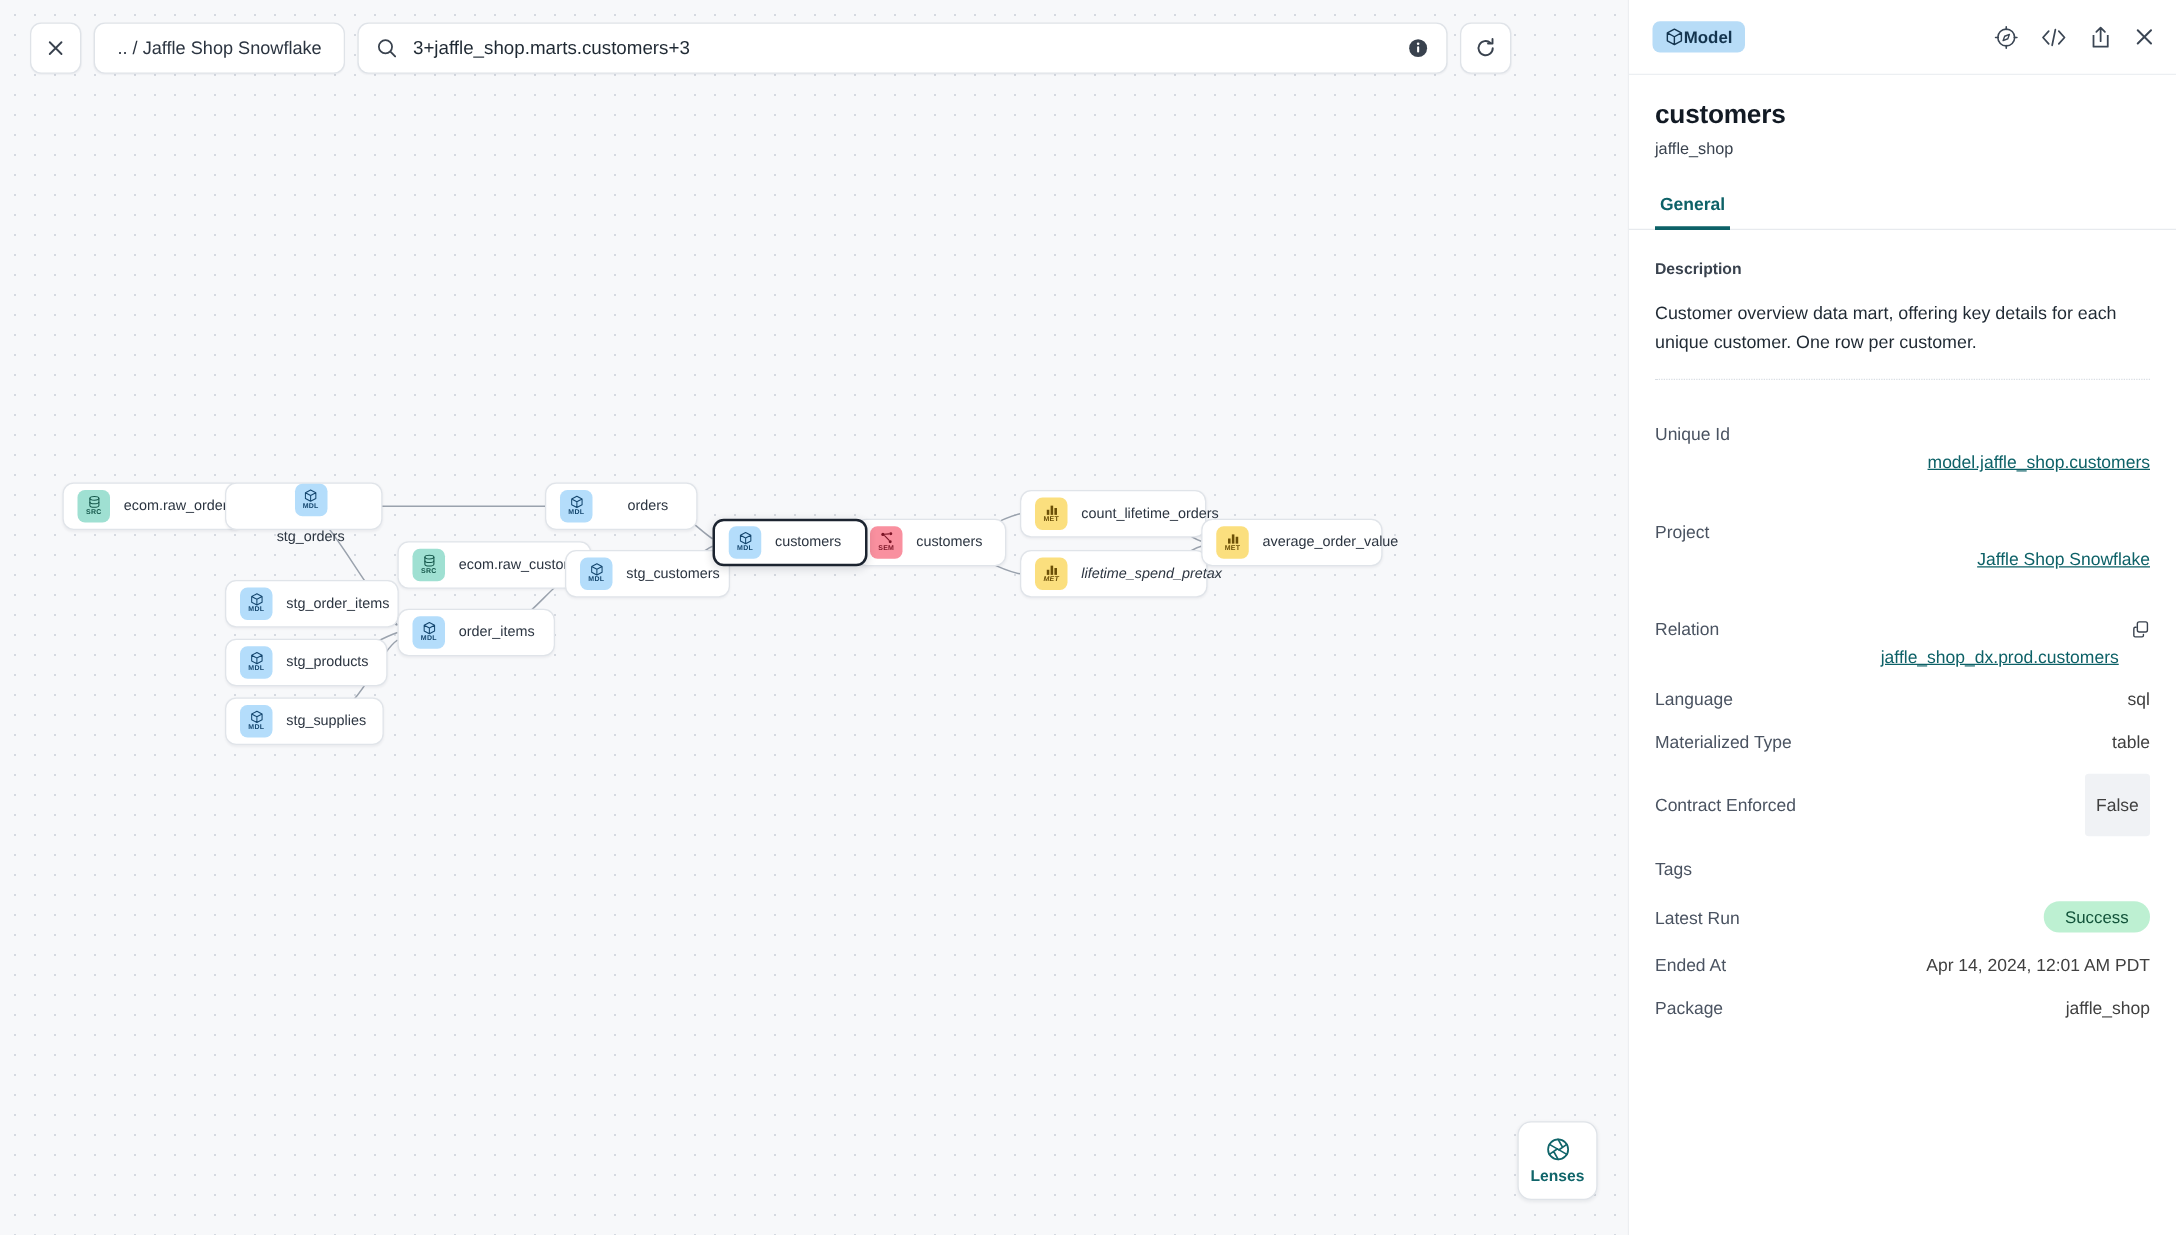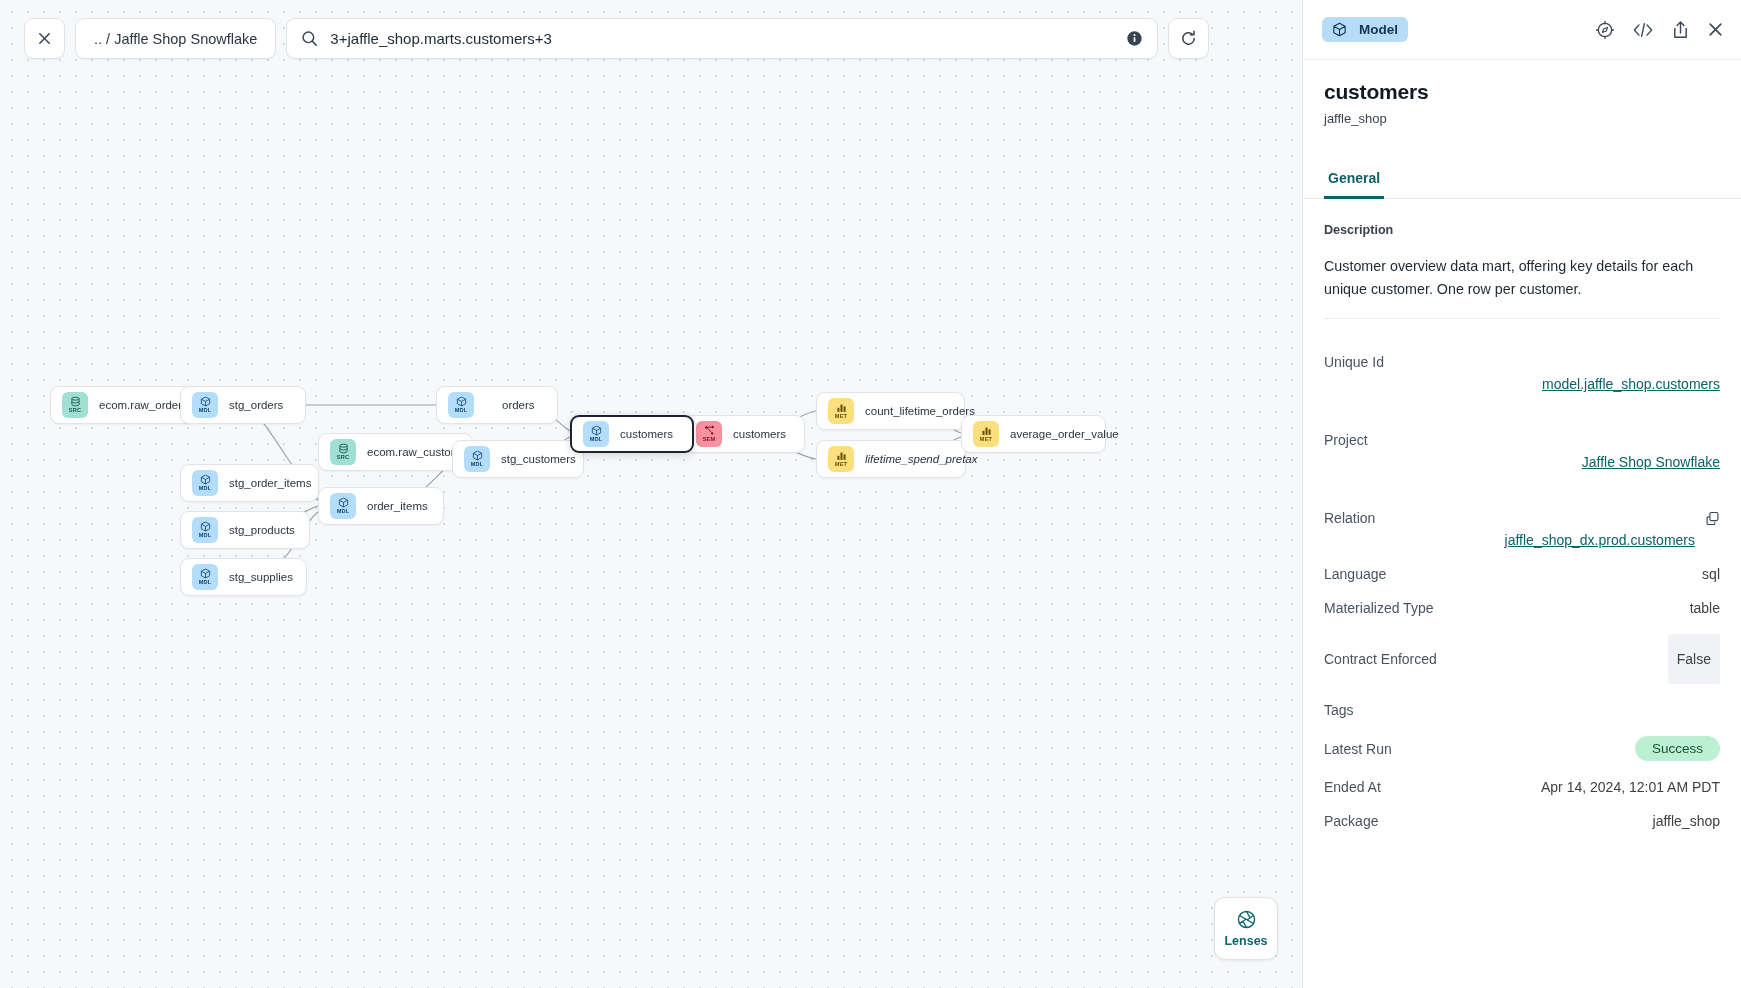--- a/index.html
+++ b/index.html
@@ -106,32 +106,32 @@
   .panel {
     width: 439px; height: 988px; background: #fff;
     border-left: 1px solid #e6e9ed;
     display: flex; flex-direction: column; flex: 0 0 auto;
   }
   .panel-top {
     height: 60px; display: flex; align-items: center;
     padding: 0 17px 0 19px; border-bottom: 1px solid #eceff2;
   }
   .kind-badge {
-    display: flex; align-items: center; gap: 12px;
+    display: flex; align-items: center; gap: 0;
     background: #b7dcf7; color: #14354f; border-radius: 6px;
     padding: 5px 10px; font-size: 13.5px; font-weight: 600;
   }
   .panel-icons { margin-left: auto; display: flex; align-items: center; gap: 17px; color: #3b4654; }
   .panel-icons > span { cursor: pointer; display: flex; }
 
   .panel-head { padding: 20px 21px 0 21px; }
   .panel-title { font-size: 21px; font-weight: 700; color: #121a24; letter-spacing: -.2px; }
   .panel-sub { font-size: 13px; color: #39424e; margin-top: 7px; }
 
-  .tabs { display: flex; padding: 0 21px; margin-top: 38px; border-bottom: 1px solid #e7eaee; }
+  .tabs { display: flex; padding: 0 21px; margin-top: 23px; border-bottom: 1px solid #e7eaee; }
   .tab {
     font-size: 14px; font-weight: 600; color: #6b7482;
     padding: 6px 4px 10px 4px; cursor: pointer; border-bottom: 3px solid transparent;
     margin-bottom: -1px;
   }
   .tab.active { color: #0d6167; border-bottom-color: #0d6167; }
 
   .panel-body { padding: 24px 21px 0 21px; overflow-y: auto; flex: 1; }
   .sec-label { font-size: 12.6px; font-weight: 700; color: #39424e; }
   .desc { font-size: 14.3px; color: #1f2933; line-height: 1.58; margin-top: 18px; }
@@ -213,21 +213,21 @@
                 <svg width="11" height="11" viewBox="0 0 14 14">
                   <ellipse cx="7" cy="3.4" rx="4.6" ry="1.9" stroke="currentColor" stroke-width="1.1" fill="none"></ellipse>
                   <path d="M2.4 3.4 L2.4 10.6 C2.4 11.6 4.5 12.5 7 12.5 C9.5 12.5 11.6 11.6 11.6 10.6 L11.6 3.4" stroke="currentColor" stroke-width="1.1" fill="none"></path>
                   <path d="M2.4 7 C2.4 8 4.5 8.9 7 8.9 C9.5 8.9 11.6 8 11.6 7" stroke="currentColor" stroke-width="1.1" fill="none"></path>
                 </svg>
               </span>
               <span class="bt">SRC</span>
             </div>
             <span class="nlabel">ecom.raw_orders</span>
           </div>
-          <div class="node" style="left: 180px; top: 386px; width: 126px; height: 38px;">
+          <div class="node" style="left: 180px; top: 386px; width: 126px; height: 38px; flex-direction: column;">
             <div class="badge mdl">
               <span class="bi">
                 <svg width="11" height="11" viewBox="0 0 14 14">
                   <path d="M7 1.3 L12.3 4.1 L12.3 9.9 L7 12.7 L1.7 9.9 L1.7 4.1 Z M1.7 4.1 L7 6.9 L12.3 4.1 M7 6.9 L7 12.7" stroke="currentColor" stroke-width="1.05" fill="none" stroke-linejoin="round"></path>
                 </svg>
               </span>
               <span class="bt">MDL</span>
             </div>
             <span class="nlabel">stg_orders</span>
           </div>

